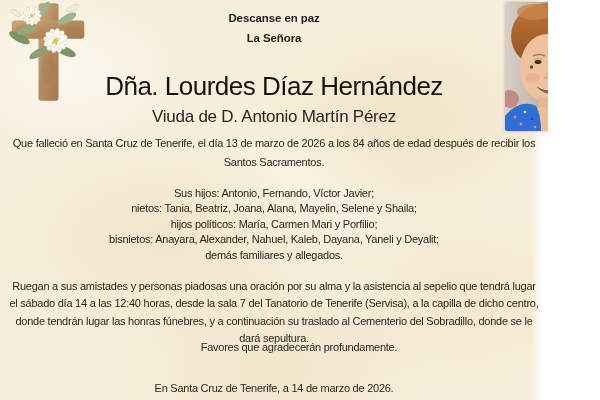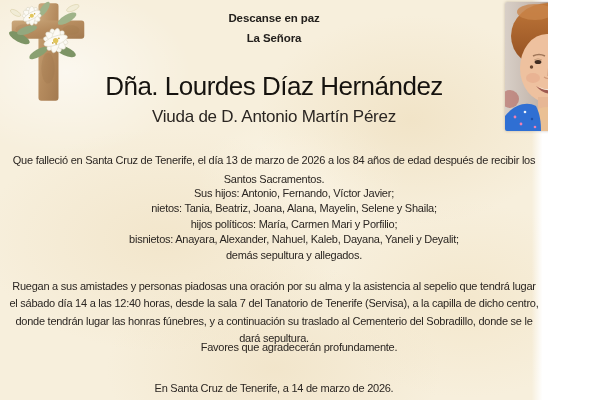--- a/index.html
+++ b/index.html
@@ -19,22 +19,22 @@
       radial-gradient(ellipse 260px 160px at 30% 60%, rgba(230,206,160,0.28), rgba(230,206,160,0) 70%),
       radial-gradient(ellipse 200px 140px at 85% 75%, rgba(236,214,170,0.30), rgba(236,214,170,0) 70%),
       radial-gradient(ellipse 240px 150px at 50% 92%, rgba(226,200,152,0.25), rgba(226,200,152,0) 70%),
       radial-gradient(ellipse 150px 100px at 55% 45%, rgba(255,250,238,0.5), rgba(255,250,238,0) 70%);
   }
   .line-block{position:absolute;left:0;width:100%;text-align:center;}
   .small-bold{font-weight:bold;font-size:11.5px;line-height:14px;color:#23201d;letter-spacing:-0.1px;}
   .deceased-title{font-size:26px;font-weight:normal;letter-spacing:-0.5px;line-height:32px;color:#16130f;}
   .body-text{font-size:11px;letter-spacing:-0.25px;color:#2b2622;}
   .subtitle{top:109px;line-height:15px;font-size:17px;}
-  .para1{top:151px;line-height:18.5px;}
-  .family{top:186px;line-height:15.4px;margin-left:20px;}
+  .para1{top:134px;line-height:18.5px;}
+  .family{top:186px;line-height:15.4px;}
   .para2{top:278px;line-height:17.4px;}
   .favores{top:340px;line-height:15px;padding-left:25px;}
   .fecha{top:381px;line-height:15px;}
   .cross-art{position:absolute;left:6px;top:0;width:84px;height:106px;}
   .portrait{
     position:absolute;left:505px;top:2px;width:87px;height:129px;
     border-radius:2px;overflow:hidden;
     box-shadow:0 0 3px rgba(90,70,50,0.35);
   }
   .portrait svg{display:block;}
@@ -175,21 +175,21 @@
   <div class="line-block body-text para1">
     <div>Que falleció en Santa Cruz de Tenerife, el día 13 de marzo de 2026 a los 84 años de edad después de recibir los</div>
     <div>Santos Sacramentos.</div>
   </div>
 
   <div class="line-block body-text family">
     <div>Sus hijos: Antonio, Fernando, Víctor Javier;</div>
     <div>nietos: Tania, Beatriz, Joana, Alana, Mayelin, Selene y Shaila;</div>
     <div>hijos políticos: María, Carmen Mari y Porfilio;</div>
     <div>bisnietos: Anayara, Alexander, Nahuel, Kaleb, Dayana, Yaneli y Deyalit;</div>
-    <div>demás sepultura y allegados.</div>
+    <div>demás familiares y allegados.</div>
   </div>
 
   <div class="line-block body-text para2">
     <div>Ruegan a sus amistades y personas piadosas una oración por su alma y la asistencia al sepelio que tendrá lugar</div>
     <div>el sábado día 14 a las 12:40 horas, desde la sala 7 del Tanatorio de Tenerife (Servisa), a la capilla de dicho centro,</div>
     <div>donde tendrán lugar las honras fúnebres, y a continuación su traslado al Cementerio del Sobradillo, donde se le</div>
     <div>dará sepultura.</div>
   </div>
 
   <div class="line-block body-text favores">Favores que agradecerán profundamente.</div>

